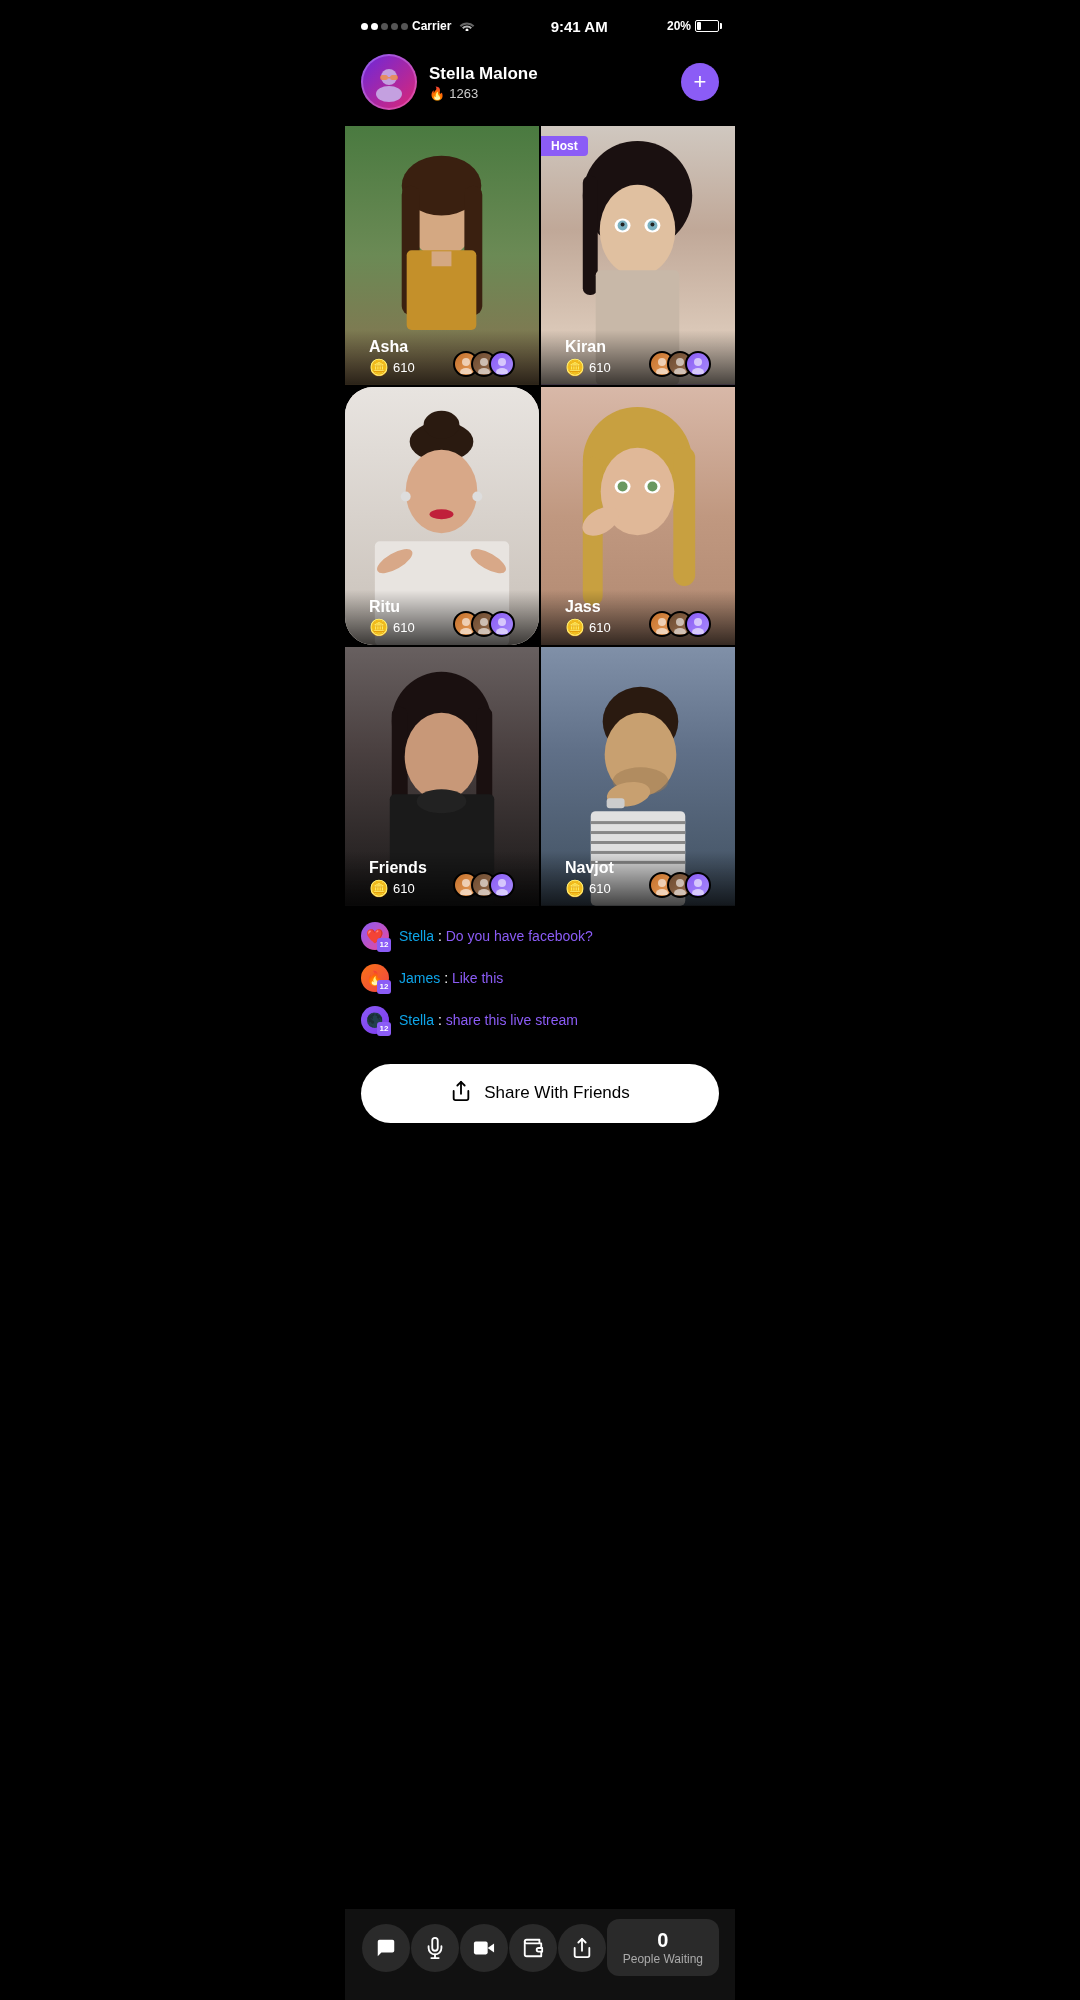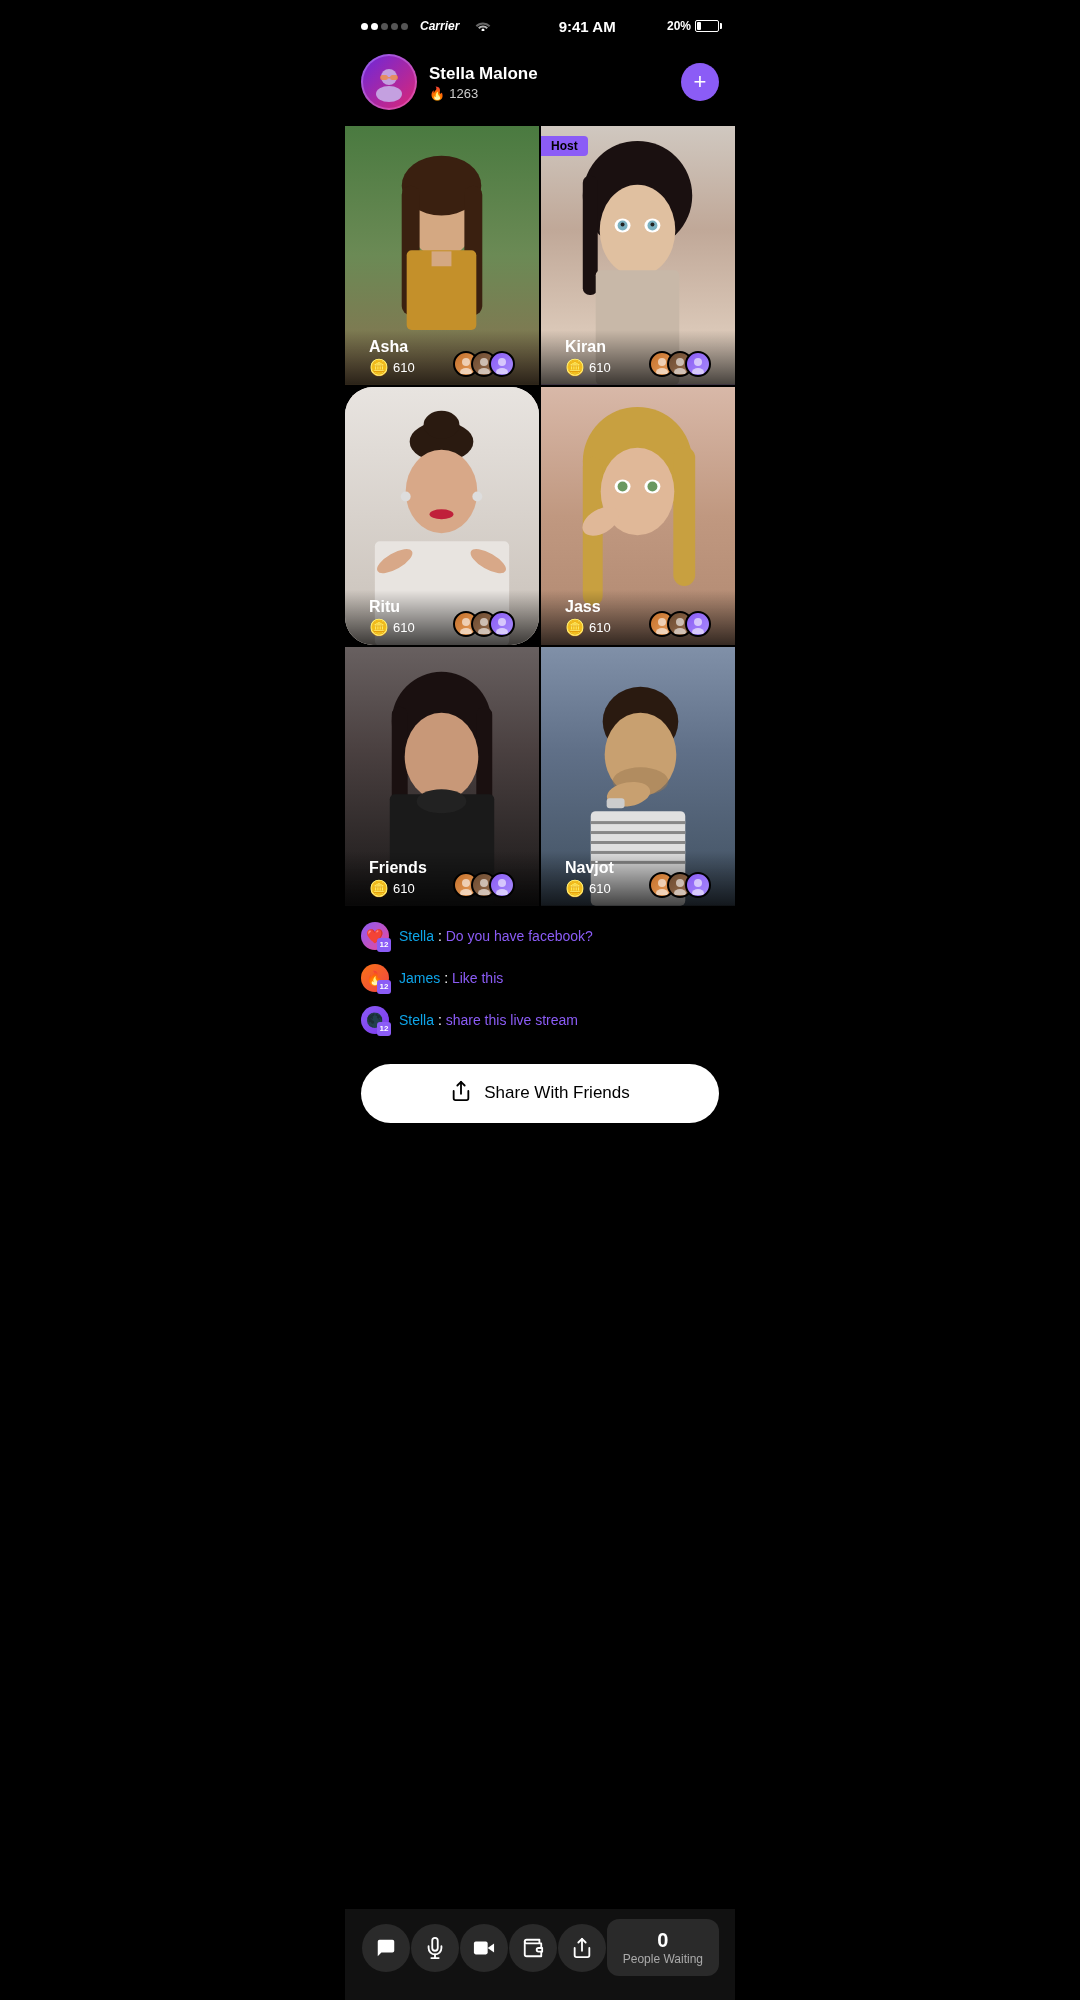--- a/index.html
+++ b/index.html
@@ -16,21 +16,21 @@
     }
 
     
     .status-bar {
       display: flex;
       justify-content: space-between;
       align-items: center;
       padding: 12px 16px 4px;
       height: 44px;
     }
-    .status-left { display: flex; align-items: center; gap: 12px; font-size: 12px; font-weight: 600; font-style: italic; }
+    .status-left { display: flex; align-items: center; gap: 4px; font-size: 12px; font-weight: 600; }
     .status-dots { display: flex; gap: 3px; }
     .dot { width: 7px; height: 7px; border-radius: 50%; }
     .dot.filled { background: #fff; }
     .dot.empty { background: #555; }
     .wifi-icon { margin-left: 4px; }
     .status-center { font-size: 15px; font-weight: 700; margin-left: 16px; }
     .status-right { display: flex; align-items: center; gap: 4px; font-size: 12px; font-weight: 600; }
     .battery {
       width: 24px; height: 12px; border: 1.5px solid #fff; border-radius: 2px;
       position: relative; display: inline-flex; align-items: center; padding: 1px;
@@ -103,21 +103,21 @@
     }
     .photo-gunjan {
       background: linear-gradient(180deg, #5a5a5a 0%, #8a7a6a 40%, #3a3030 80%, #2a2828 100%);
     }
     .photo-navjot {
       background: linear-gradient(180deg, #7a9bb0 0%, #5a8098 30%, #8090a0 60%, #6070880 100%);
     }
 
     .host-badge {
       position: absolute; top: 10px; left: 0;
-      background: #8b5cf6; color: #000000; font-size: 12px;
+      background: #8b5cf6; color: #ffffff; font-size: 12px;
       padding: 3px 10px; border-radius: 0 4px 4px 0;
       font-weight: 600;
     }
     .cell-bottom {
       position: absolute; bottom: 0; left: 0; right: 0;
       padding: 8px 24px;
       background: linear-gradient(to top, rgba(0,0,0,0.7) 0%, transparent 100%);
       display: flex; justify-content: space-between; align-items: flex-end;
     }
     .cell-name { font-size: 16px; font-weight: 600; color: #fff; margin-bottom: 2px; }

